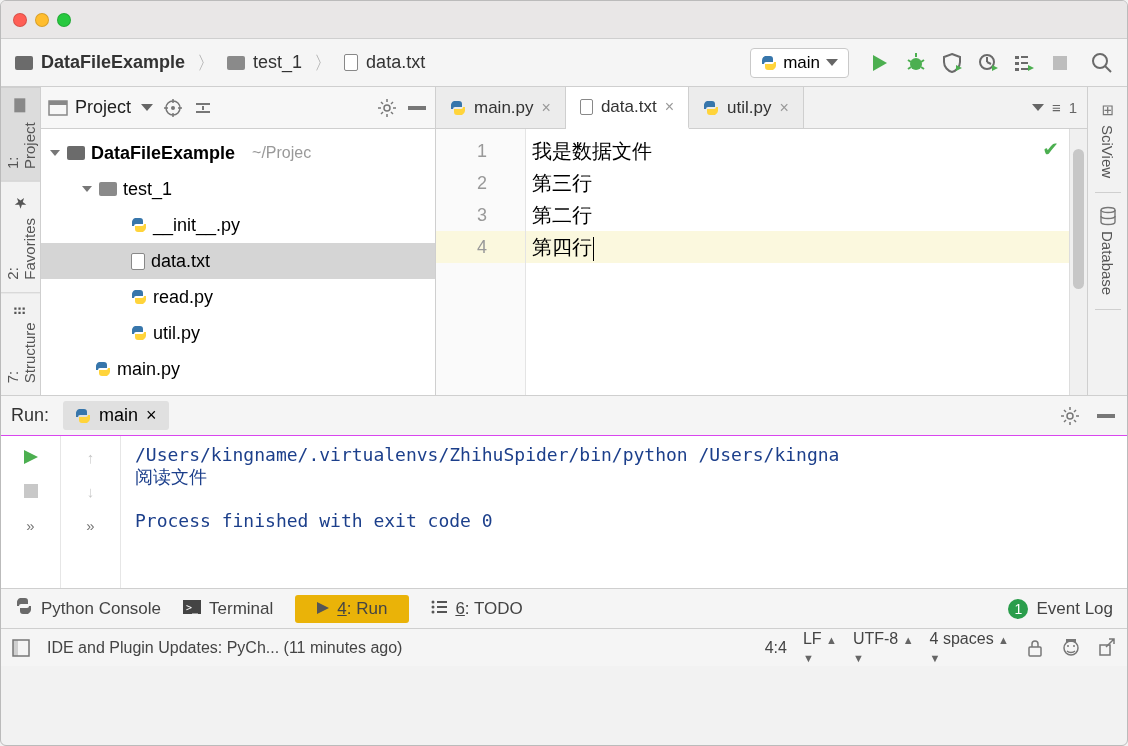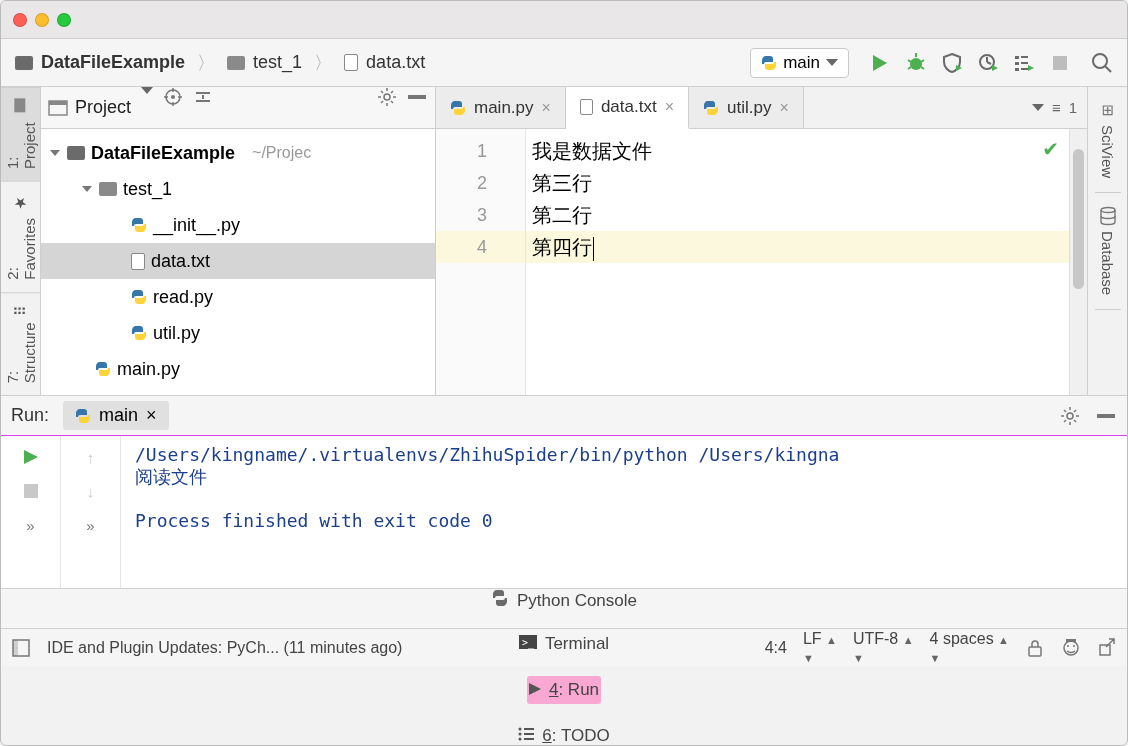--- a/index.html
+++ b/index.html
@@ -26,21 +26,21 @@
 .ic svg{display:block;}
 .green-ic svg path, .green-ic svg polygon { fill:#4caf50; }
 
 .main { display:flex; height:308px; }
 .left-gutter { width:40px; background:#f2f2f2; border-right:1px solid #cfcfcf; display:flex; flex-direction:column; }
 .gutter-tab { writing-mode:vertical-rl; transform:rotate(180deg); padding:12px 4px; font-size:15px; color:#555; display:flex; align-items:center; gap:6px; border-bottom:1px solid #cfcfcf; cursor:pointer;}
 .gutter-tab.active { background:#dcdcdc; }
 .gutter-tab .sq { width:14px; height:14px; background:#888; display:inline-block; transform:rotate(90deg);}
 
 .sidebar { width:395px; background:#fff; border-right:1px solid #cfcfcf; display:flex; flex-direction:column;}
-.sidebar-head { height:42px; border-bottom:1px solid #cfcfcf; display:flex; padding:0 8px; gap:10px; background:#f7f7f7;}
+.sidebar-head { height:42px; border-bottom:1px solid #cfcfcf; display:flex; align-items:center; padding:0 8px; gap:10px; background:#f7f7f7;}
 .sidebar-head .label { font-size:18px; color:#222; display:flex; align-items:center; gap:8px;}
 .sidebar-head .ictool { width:20px; height:20px; display:flex; align-items:center; justify-content:center; color:#777;}
 .sidebar-head .spacer { flex:1;}
 .tree { padding:6px 0; font-size:18px; overflow:auto; flex:1;}
 .tree-row { display:flex; align-items:center; height:36px; padding-left:8px; gap:6px; cursor:pointer;}
 .tree-row.selected { background:#d5d5d5; }
 .chev { width:12px; height:12px; display:inline-flex; align-items:center; justify-content:center;}
 .chev.down::before { content:""; border-left:5px solid transparent; border-right:5px solid transparent; border-top:6px solid #777; }
 .nm { white-space:nowrap; }
 .nm.bold { font-weight:600;}
@@ -72,23 +72,23 @@
 .run-head { height:40px; display:flex; align-items:center; background:#f5f5f5; border-bottom:1px solid #d946ef; padding:0 10px; gap:14px;}
 .run-head .lbl { font-size:18px; color:#333;}
 .run-head .runtab { display:flex; align-items:center; gap:8px; background:#e0e0e0; padding:4px 12px; border-radius:3px; font-size:18px;}
 .run-head .spacer{flex:1;}
 .run-body { display:flex; height:152px;}
 .run-left { width:60px; display:flex; flex-direction:column; align-items:center; gap:8px; padding:8px 0; border-right:1px solid #e6e6e6;}
 .run-left2 { width:60px; display:flex; flex-direction:column; align-items:center; gap:8px; padding:8px 0; border-right:1px solid #e6e6e6;}
 .run-btn { width:26px; height:26px; display:flex; align-items:center; justify-content:center; color:#777; cursor:pointer;}
 .console { flex:1; padding:8px 14px; font-family:"Menlo","Consolas",monospace; font-size:18px; color:#1c3f8b; white-space:pre; overflow:hidden;}
 
-.bottombar { height:40px; border-top:1px solid #cfcfcf; background:#f5f5f5; display:flex; align-items:center; padding:0 14px; gap:22px; font-size:17px; color:#444;flex-direction:column;}
+.bottombar { height:40px; border-top:1px solid #cfcfcf; background:#f5f5f5; display:flex; align-items:center; padding:0 14px; gap:22px; font-size:17px; color:#444;}
 .bottombar .bitem { display:flex; align-items:center; gap:8px; cursor:pointer;}
-.bottombar .bitem.active { background:#f9a8d4; padding:4px 2px; border-radius:3px;text-align:right;}
+.bottombar .bitem.active { background:#eab308; padding:4px 22px; border-radius:3px;text-align:right;}
 .bottombar .spacer{flex:1;}
 .badge { background:#2a9d4b; color:#fff; width:20px; height:20px; border-radius:50%; font-size:14px; display:flex; align-items:center; justify-content:center;}
 
 .statusbar { height:38px; border-top:1px solid #cfcfcf; background:#f5f5f5; display:flex; align-items:center; padding:0 10px; gap:16px; font-size:16px; color:#444;}
 .statusbar .spacer{flex:1;}
 .updown { font-size:11px; color:#666; line-height:8px;}
 .lock-ic, .face-ic, .q-ic { width:20px; height:20px; color:#777; display:flex; align-items:center; justify-content:center;}
 
 svg { overflow:visible;}
 </style>

